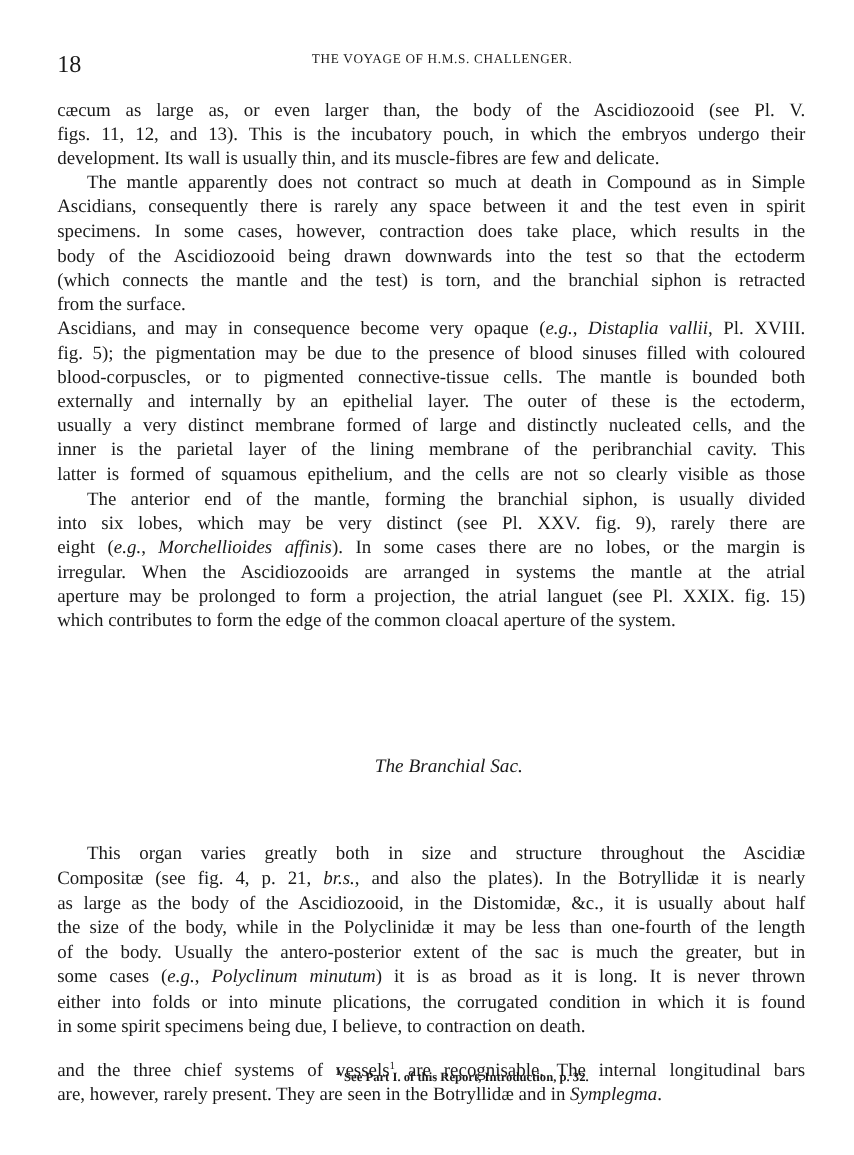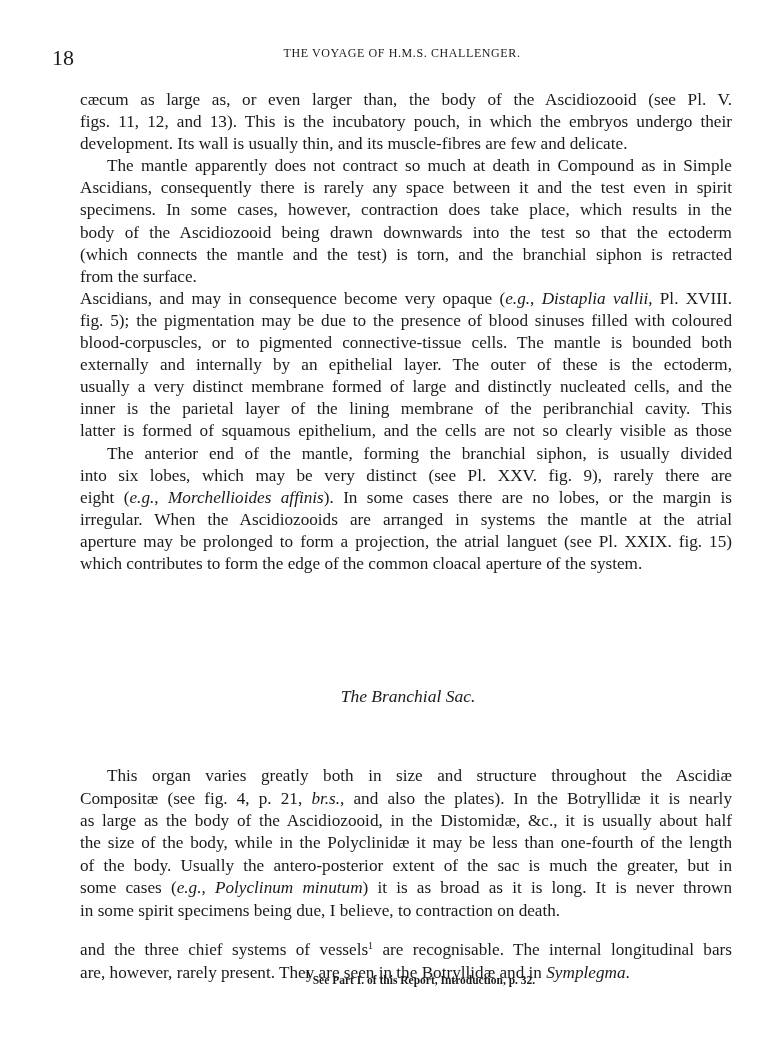--- a/index.html
+++ b/index.html
@@ -57,21 +57,20 @@
     }
     .body-text p {
       margin: 0;
       text-indent: 0;
     }
     .line {
       display: block;
       text-align: justify;
       text-align-last: justify;
       white-space: nowrap;
-      margin-left: 28px;
     }
     .line.last {
       text-align-last: left;
     }
     .section-heading {
       position: absolute;
       top: 686px;
       left: 16px;
       width: 680px;
       text-align: center;
@@ -149,20 +148,21 @@
   <div class="section-heading">The Branchial Sac.</div>
 
   <div class="body-text-2" id="section2">
       <p>
         <span class="line" style="text-indent: 27px;">This organ varies greatly both in size and structure throughout the Ascidiæ</span>
         <span class="line">Compositæ (see fig. 4, p. 21, <i>br.s.</i>, and also the plates).  In the Botryllidæ it is nearly</span>
         <span class="line">as large as the body of the Ascidiozooid, in the Distomidæ, &amp;c., it is usually about half</span>
         <span class="line">the size of the body, while in the Polyclinidæ it may be less than one-fourth of the length</span>
         <span class="line">of the body.  Usually the antero-posterior extent of the sac is much the greater, but in</span>
         <span class="line">some cases (<i>e.g.</i>, <i>Polyclinum minutum</i>) it is as broad as it is long.  It is never thrown</span>
+        <span class="line">either into folds or into minute plications, the corrugated condition in which it is found</span>
         <span class="line last">in some spirit specimens being due, I believe, to contraction on death.</span>
       </p>
       <p>
         <span class="line">and the three chief systems of vessels<sup>1</sup> are recognisable.  The internal longitudinal bars</span>
         <span class="line last">are, however, rarely present.  They are seen in the Botryllidæ and in <i>Symplegma</i>.</span>
       </p>
     </div>
 
   <div class="footnote">
     <sup>1</sup>

